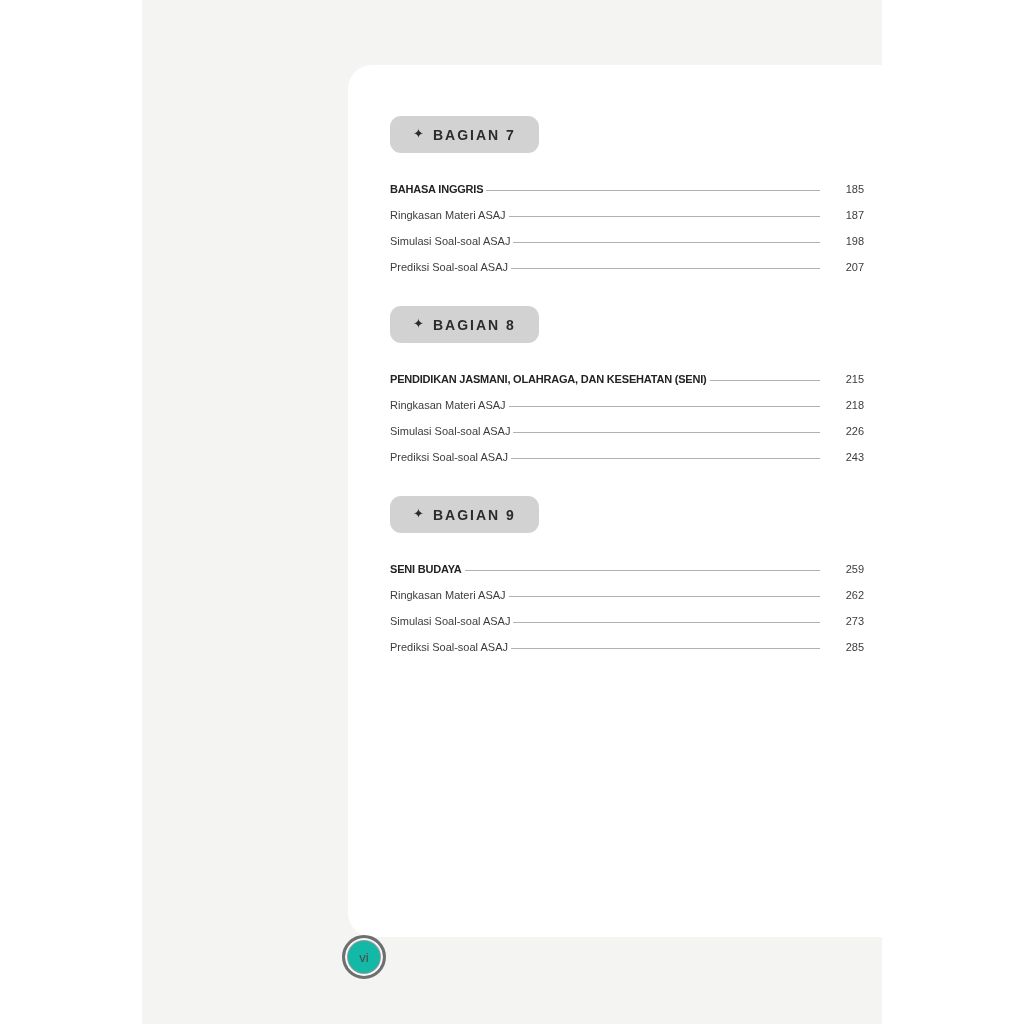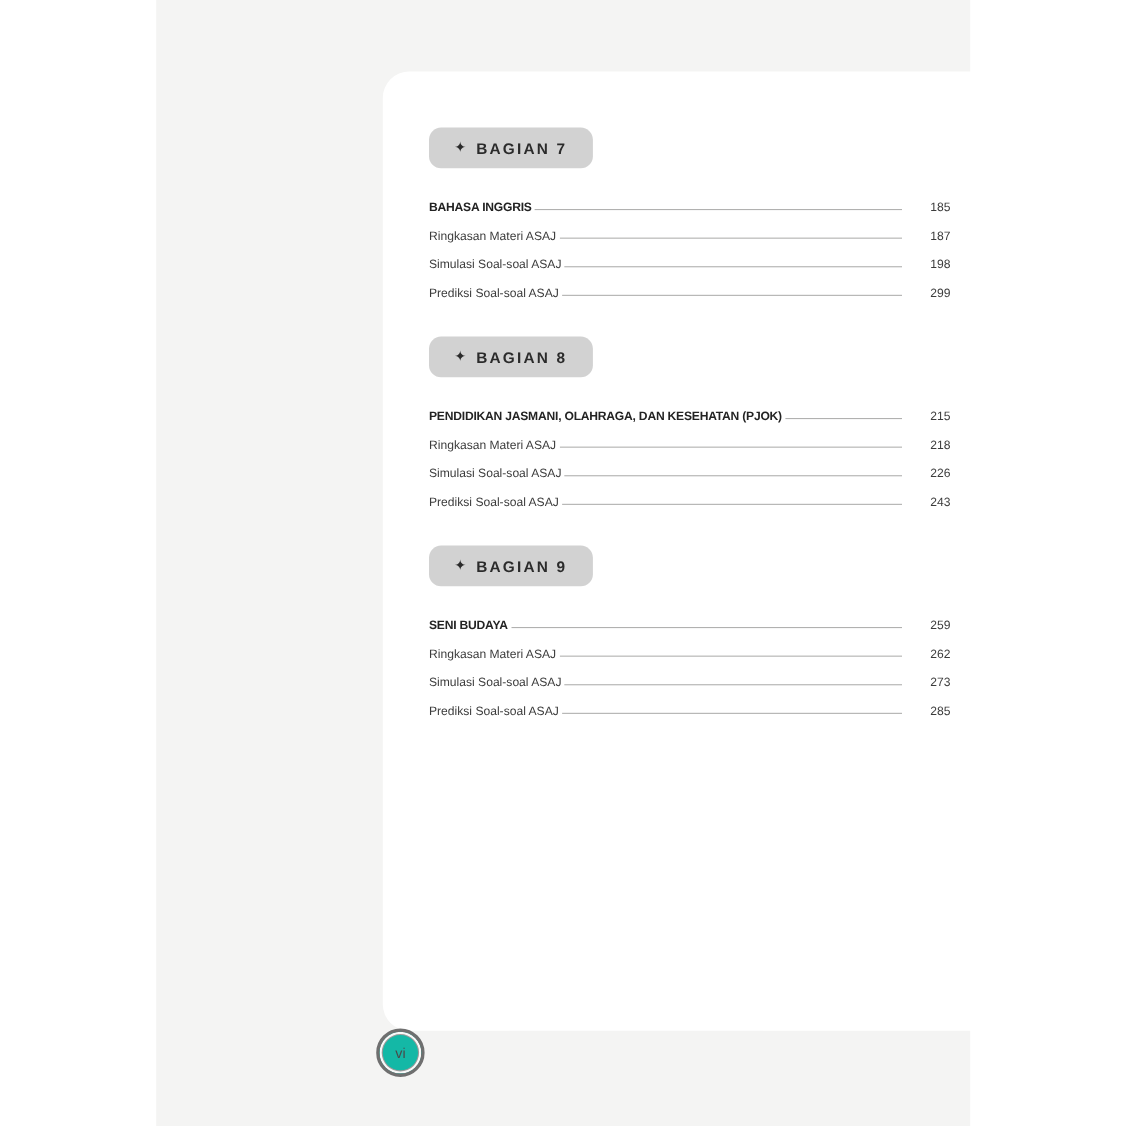--- a/index.html
+++ b/index.html
@@ -112,31 +112,31 @@
         <span class="pagenum">187</span>
       </div>
       <div class="row">
         <span class="label">Simulasi Soal-soal ASAJ</span>
         <span class="leader"></span>
         <span class="pagenum">198</span>
       </div>
       <div class="row">
         <span class="label">Prediksi Soal-soal ASAJ</span>
         <span class="leader"></span>
-        <span class="pagenum">299</span>
+        <span class="pagenum">207</span>
       </div>
     </div>
 
     <div class="section">
       <div class="badge">
         <span class="badge-icon">✦</span>
         <span class="badge-label">BAGIAN 8</span>
       </div>
       <div class="row heading">
-        <span class="label">PENDIDIKAN JASMANI, OLAHRAGA, DAN KESEHATAN (PJOK)</span>
+        <span class="label">PENDIDIKAN JASMANI, OLAHRAGA, DAN KESEHATAN (SENI)</span>
         <span class="leader"></span>
         <span class="pagenum">215</span>
       </div>
       <div class="row">
         <span class="label">Ringkasan Materi ASAJ</span>
         <span class="leader"></span>
         <span class="pagenum">218</span>
       </div>
       <div class="row">
         <span class="label">Simulasi Soal-soal ASAJ</span>

